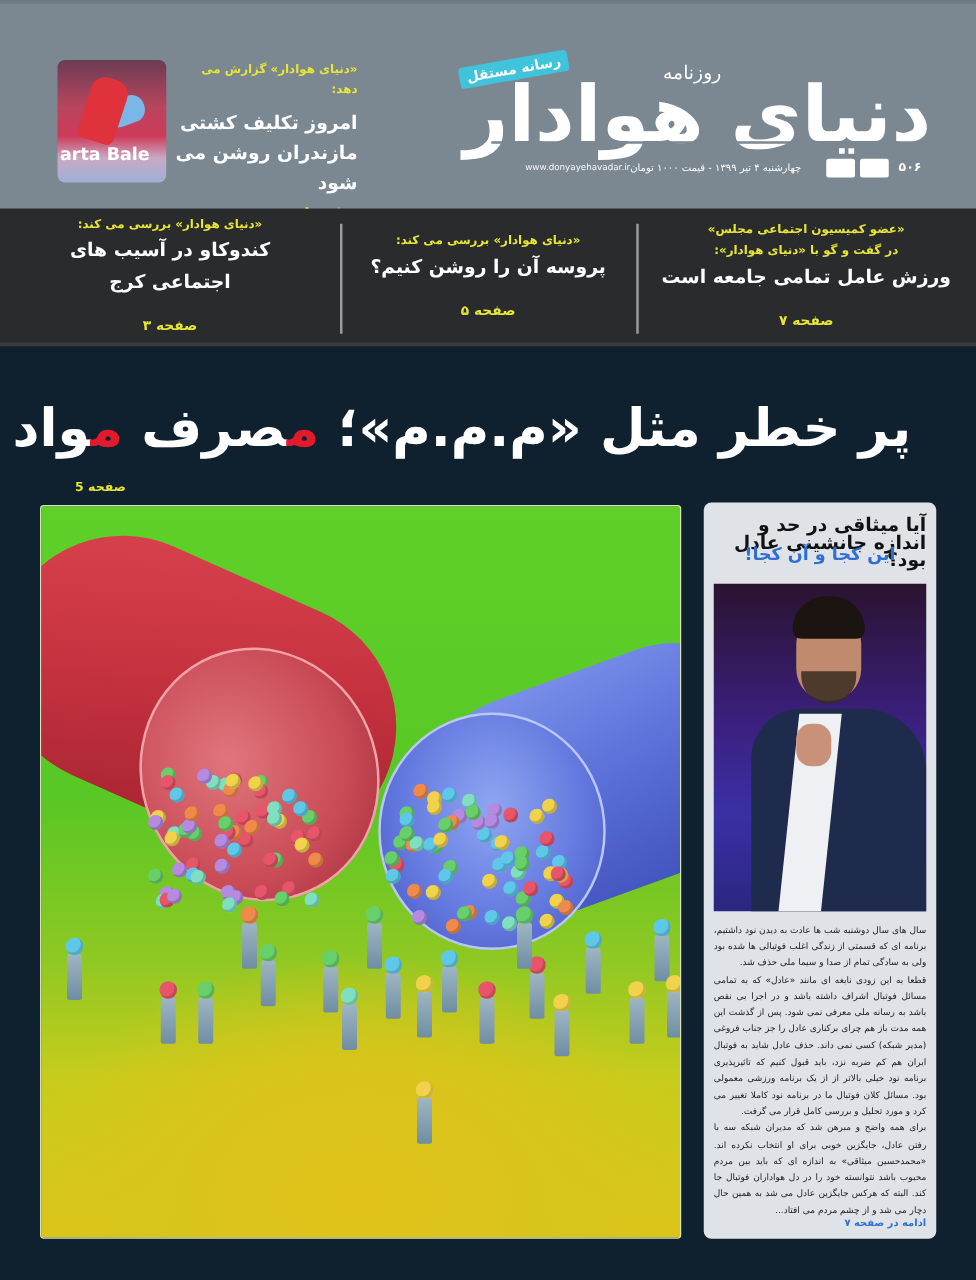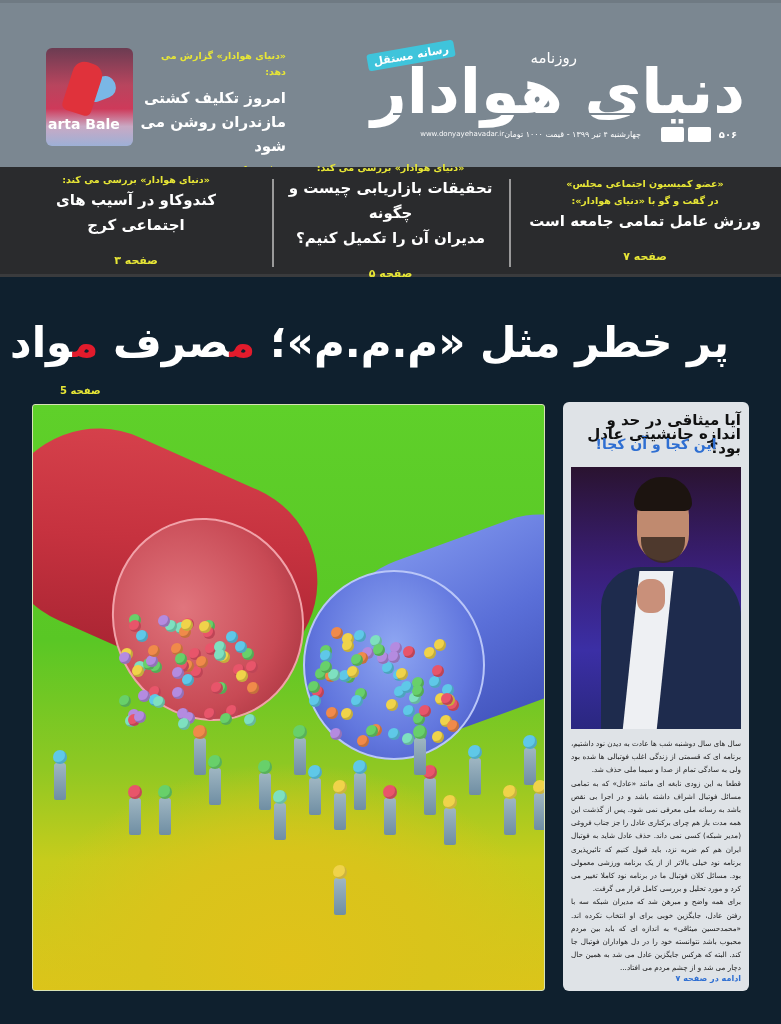--- a/index.html
+++ b/index.html
@@ -231,22 +231,21 @@
 <section class="band">
   <div class="band-col c1">
     <div class="band-kicker">«عضو کمیسیون اجتماعی مجلس»</div>
     <div class="band-kicker">در گفت و گو با «دنیای هوادار»:</div>
     <div class="band-title">ورزش عامل تمامی جامعه است</div>
     <div class="band-page">صفحه ۷</div>
     <div class="band-divider"></div>
   </div>
   <div class="band-col c2">
     <div class="band-kicker">«دنیای هوادار» بررسی می کند:</div>
-    <div class="band-title">تحقیقات بازاریابی چیست و چگونه</div>
-    <div class="band-title">مدیران آن را تکمیل کنیم؟</div>
+    <div class="band-title">پروسه آن را روشن کنیم؟</div>
     <div class="band-page">صفحه ۵</div>
     <div class="band-divider"></div>
   </div>
   <div class="band-col c3">
     <div class="band-kicker">«دنیای هوادار» بررسی می کند:</div>
     <div class="band-title">کندوکاو در آسیب های</div>
     <div class="band-title">اجتماعی کرج</div>
     <div class="band-page">صفحه ۳</div>
   </div>
 </section>

